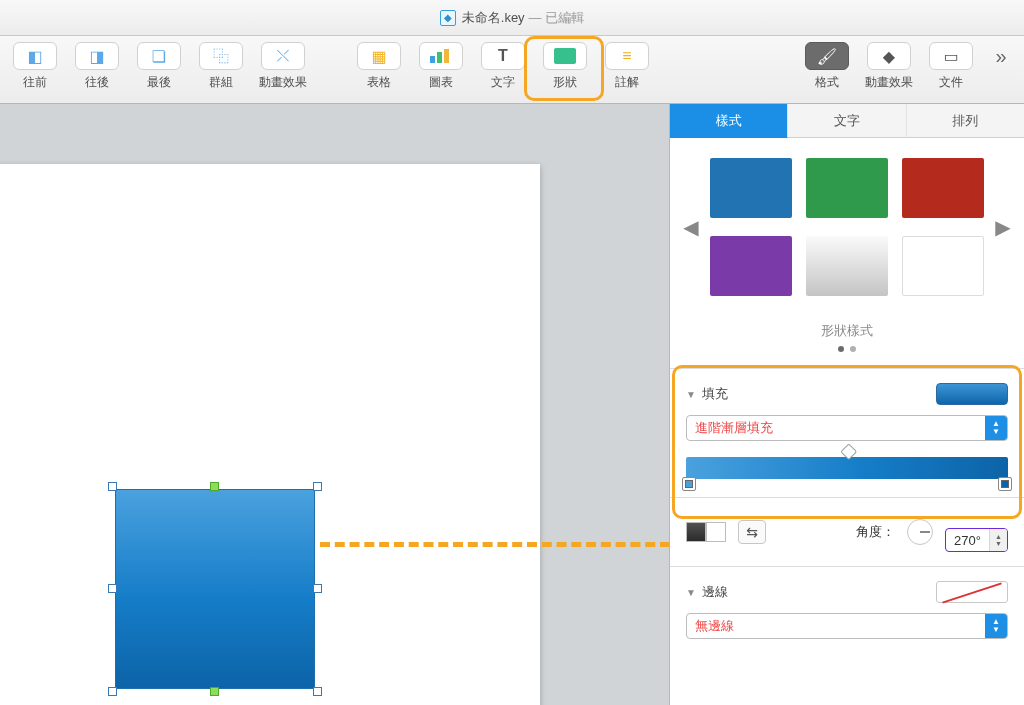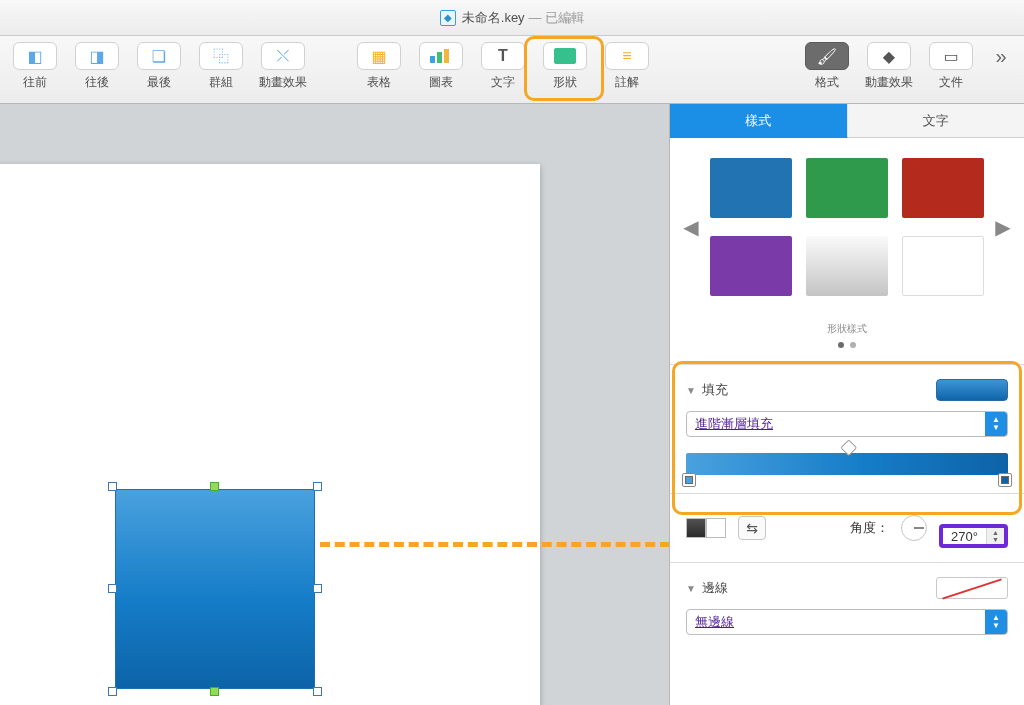--- a/index.html
+++ b/index.html
@@ -153,21 +153,21 @@
     display:flex; align-items:center; justify-content:space-between;
   }
   .styles-grid {
     display:grid; grid-template-columns: repeat(3, 82px); gap:18px 14px;
   }
   .sw { width:82px; height:60px; border-radius:2px; }
   .sw.blue{background:#2173b2;} .sw.green{background:#2f9a4c;} .sw.red{background:#b42a1c;}
   .sw.purple{background:#7a3aa8;} .sw.grad{background:linear-gradient(180deg,#fafafa,#c4c4c4);}
   .sw.white{background:#fff;border:1px solid #dcdcdc;}
   .arrow-btn{width:18px;height:28px;color:#888;font-size:20px;display:flex;align-items:center;justify-content:center;}
-  .styles-caption{color:#888;font-size:10px;margin-top:18px;}
+  .styles-caption{color:#888;font-size:13px;margin-top:18px;}
   .dots{display:flex;gap:6px;justify-content:center;margin-top:6px;}
   .dot{width:6px;height:6px;border-radius:50%;background:#b0b0b0;}
   .dot.active{background:#6b6b6b;}
   .styles-section{padding-bottom:16px;border-bottom:1px solid #dcdcdc;}
 
   .fill-section{position:relative;padding:14px 16px 18px;border-bottom:1px solid #dcdcdc;}
   .fill-highlight{
     position:absolute; left:2px; right:2px; top:-4px; height:154px;
     border:3px solid #f5a623; border-radius:10px;
     pointer-events:none;
@@ -175,21 +175,21 @@
   .sect-head{display:flex;align-items:center;gap:6px;color:#444;font-size:13px;margin-bottom:10px;}
   .disclosure{color:#8a8a8a;font-size:10px;}
   .fill-swatch{
     margin-left:auto;width:72px;height:22px;border-radius:4px;
     background:linear-gradient(180deg,#3d95d6,#0f65aa);border:1px solid #2a6aa0;
   }
   .combo{
     display:flex;align-items:center;height:26px;border:1px solid #bcbcbc;border-radius:4px;overflow:hidden;
     background:#fff;width:100%;
   }
-  .combo span{flex:1;padding:0 8px;color:#4c1d95;text-decoration:underline;}
+  .combo span{flex:1;padding:0 8px;color:#ef4444;}
   .combo .arrows{width:22px;background:#1e8fe4;color:#fff;height:100%;display:flex;flex-direction:column;align-items:center;justify-content:center;font-size:8px;line-height:8px;}
   .grad-bar{
     margin-top:16px;height:22px;
     background:linear-gradient(90deg,#4aa1de 0%, #157dc8 55%, #0d63a7 100%);
     position:relative;border-radius:2px;
   }
   .grad-mid{
     position:absolute;top:-7px;left:50%;transform:translateX(-50%);width:12px;height:12px;
     background:#fff;border:1px solid #9aa0a5;border-radius:2px;transform-origin:center;rotate:45deg;
   }
@@ -201,21 +201,21 @@
   .grad-stop.left{left:-4px;} .grad-stop.left .chip{background:#4aa1de;}
   .grad-stop.right{right:-4px;} .grad-stop.right .chip{background:#0d63a7;}
 
   .angle-row{display:flex;align-items:center;gap:12px;padding:14px 16px;border-bottom:1px solid #dcdcdc;}
   .tw{width:20px;height:20px;border:1px solid #bcbcbc;display:flex;align-items:center;justify-content:center;background:#fff;}
   .tw.dark{background:linear-gradient(#515151,#2b2b2b);}
   .flip-btn{width:28px;height:24px;border:1px solid #c6c6c6;border-radius:4px;background:#fafafa;display:flex;align-items:center;justify-content:center;color:#555;font-size:14px;}
   .angle-knob{width:26px;height:26px;border:1px solid #c6c6c6;border-radius:50%;background:#fff;position:relative;}
   .angle-knob::after{content:"";position:absolute;left:50%;top:50%;width:2px;height:10px;background:#888;transform-origin:top center;transform:translateX(-50%) rotate(-90deg);}
   .angle-field{
-    display:flex;align-items:center;border:4px solid #6d28d9;border-radius:4px;height:24px;overflow:hidden;background:#fff;margin-top:16px;
+    display:flex;align-items:center;border:1px solid #6d28d9;border-radius:4px;height:24px;overflow:hidden;background:#fff;margin-top:16px;
   }
   .angle-field span{padding:0 8px;color:#333;}
   .angle-field .arrows{width:18px;background:#f0f0f0;border-left:1px solid #d6d6d6;height:100%;display:flex;flex-direction:column;align-items:center;justify-content:center;font-size:7px;color:#666;line-height:7px;}
 
   .border-section{padding:14px 16px;}
   .border-swatch{
     margin-left:auto; width:72px; height:22px; border:1px solid #c9c9c9;
     background:#fff;border-radius:3px;position:relative;
   }
   .border-swatch::after{content:"";position:absolute;left:4px;right:4px;top:50%;height:2px;background:#d33;transform:rotate(-18deg);}
@@ -318,20 +318,21 @@
       <div class="sh mb"></div>
       <div class="sh br"></div>
     </div>
     <div class="dash-line"></div>
   </div>
 
   <div class="inspector">
     <div class="insp-tabs">
       <div class="insp-tab active">樣式</div>
       <div class="insp-tab">文字</div>
+      <div class="insp-tab">排列</div>
     </div>
 
     <div class="styles-section">
       <div class="styles-row">
         <div class="arrow-btn">◀</div>
         <div class="styles-grid">
           <div class="sw blue"></div>
           <div class="sw green"></div>
           <div class="sw red"></div>
           <div class="sw purple"></div>

